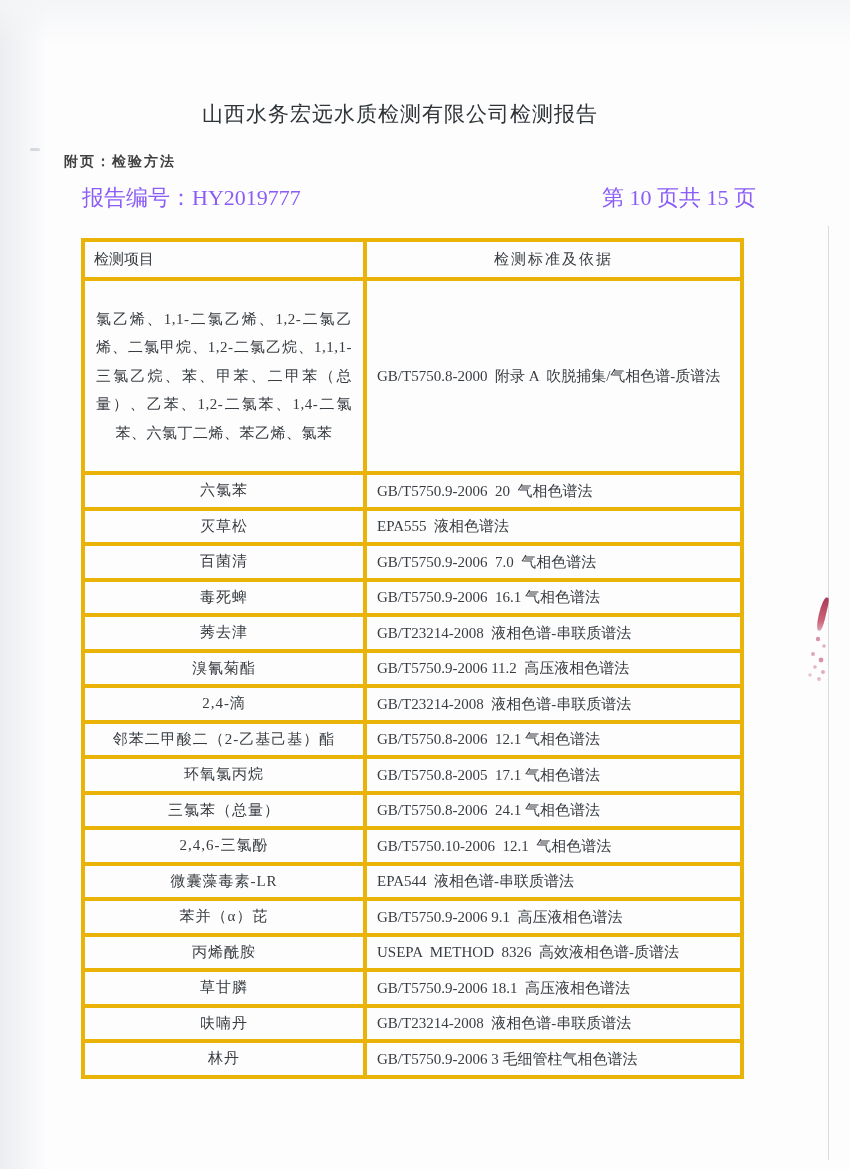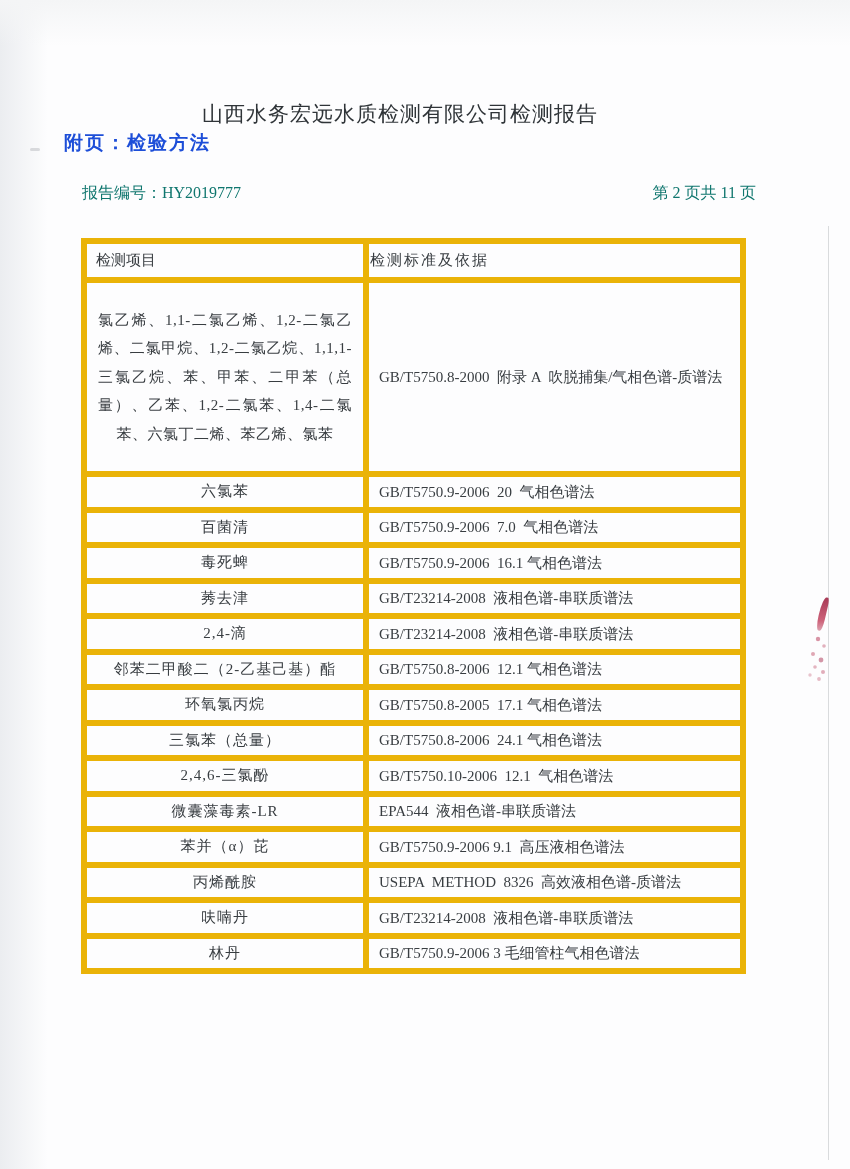--- a/index.html
+++ b/index.html
@@ -21,39 +21,39 @@
   .paper-edge{
     position:absolute;left:828px;top:226px;width:1px;height:934px;
     background:#d9dbdd;
   }
   .title{
     position:absolute;left:55px;top:100px;width:690px;margin:0;
     text-align:center;font-family:"Liberation Sans","DejaVu Sans",sans-serif;
     font-size:21px;font-weight:400;letter-spacing:1px;color:#2f3438;
   }
   .subtitle{
-    position:absolute;left:64px;top:130px;
+    position:absolute;left:64px;top:153px;
     font-family:"Liberation Sans","DejaVu Sans",sans-serif;
-    font-size:19px;font-weight:700;letter-spacing:2px;color:#1d4ed8;
+    font-size:14px;font-weight:700;letter-spacing:2px;color:#404040;
   }
   .meta-row{
     position:absolute;left:82px;top:183px;width:674px;
-    display:flex;justify-content:space-between;font-size:16px;color:#0f766e;
+    display:flex;justify-content:space-between;font-size:22px;color:#8b5cf6;
   }
   table.methods{
     position:absolute;left:81px;top:238px;width:659px;
     border-collapse:collapse;table-layout:fixed;font-size:15px;color:#383d41;
   }
   table.methods td{
-    border:6px solid #eab308;overflow:hidden;vertical-align:middle;
+    border:4px solid #eab308;overflow:hidden;vertical-align:middle;
   }
   col.c1{width:282px;} col.c2{width:377px;}
   tr.hrow{height:39px;}
   td.hc1{padding-left:9px;}
-  td.hc2{text-align:left;letter-spacing:2px;}
+  td.hc2{text-align:center;letter-spacing:2px;}
   tr.grow{height:194px;}
   td.gitem{
     text-align:justify;text-align-last:center;
     padding:8px 11px;line-height:1.9;letter-spacing:0.5px;
   }
   tr.drow{height:35.5px;}
   td.item{text-align:center;letter-spacing:1px;}
   td.std{padding:2px 8px 2px 10px;white-space:pre-wrap;line-height:1.6;}
   .ink-stroke{
     position:absolute;left:819px;top:597px;width:7px;height:34px;
@@ -84,21 +84,21 @@
   <div class="edge-shade"></div>
   <div class="top-shade"></div>
   <div class="paper-edge"></div>
   <div class="smudge"></div>
 
   <h1 class="title">山西水务宏远水质检测有限公司检测报告</h1>
   <div class="subtitle">附页：检验方法</div>
 
   <div class="meta-row">
     <span>报告编号：HY2019777</span>
-    <span>第 2 页共 11 页</span>
+    <span>第 10 页共 15 页</span>
   </div>
 
   <table class="methods">
     <colgroup>
         <col class="c1">
         <col class="c2">
       </colgroup>
     <tbody>
       <tr class="hrow">
         <td class="hc1">检测项目</td>
@@ -106,30 +106,38 @@
       </tr>
       <tr class="grow">
         <td class="gitem">氯乙烯、1,1-二氯乙烯、1,2-二氯乙烯、二氯甲烷、1,2-二氯乙烷、1,1,1-三氯乙烷、苯、甲苯、二甲苯（总量）、乙苯、1,2-二氯苯、1,4-二氯苯、六氯丁二烯、苯乙烯、氯苯</td>
         <td class="std">GB/T5750.8-2000  附录 A  吹脱捕集/气相色谱-质谱法</td>
       </tr>
       <tr class="drow">
         <td class="item">六氯苯</td>
         <td class="std">GB/T5750.9-2006  20  气相色谱法</td>
       </tr>
       <tr class="drow">
+        <td class="item">灭草松</td>
+        <td class="std">EPA555  液相色谱法</td>
+      </tr>
+      <tr class="drow">
         <td class="item">百菌清</td>
         <td class="std">GB/T5750.9-2006  7.0  气相色谱法</td>
       </tr>
       <tr class="drow">
         <td class="item">毒死蜱</td>
         <td class="std">GB/T5750.9-2006  16.1 气相色谱法</td>
       </tr>
       <tr class="drow">
         <td class="item">莠去津</td>
         <td class="std">GB/T23214-2008  液相色谱-串联质谱法</td>
+      </tr>
+      <tr class="drow">
+        <td class="item">溴氰菊酯</td>
+        <td class="std">GB/T5750.9-2006 11.2  高压液相色谱法</td>
       </tr>
       <tr class="drow">
         <td class="item">2,4-滴</td>
         <td class="std">GB/T23214-2008  液相色谱-串联质谱法</td>
       </tr>
       <tr class="drow">
         <td class="item">邻苯二甲酸二（2-乙基己基）酯</td>
         <td class="std">GB/T5750.8-2006  12.1 气相色谱法</td>
       </tr>
       <tr class="drow">
@@ -150,20 +158,24 @@
       </tr>
       <tr class="drow">
         <td class="item">苯并（α）芘</td>
         <td class="std">GB/T5750.9-2006 9.1  高压液相色谱法</td>
       </tr>
       <tr class="drow">
         <td class="item">丙烯酰胺</td>
         <td class="std">USEPA  METHOD  8326  高效液相色谱-质谱法</td>
       </tr>
       <tr class="drow">
+        <td class="item">草甘膦</td>
+        <td class="std">GB/T5750.9-2006 18.1  高压液相色谱法</td>
+      </tr>
+      <tr class="drow">
         <td class="item">呋喃丹</td>
         <td class="std">GB/T23214-2008  液相色谱-串联质谱法</td>
       </tr>
       <tr class="drow">
         <td class="item">林丹</td>
         <td class="std">GB/T5750.9-2006 3 毛细管柱气相色谱法</td>
       </tr>
     </tbody>
   </table>
 

